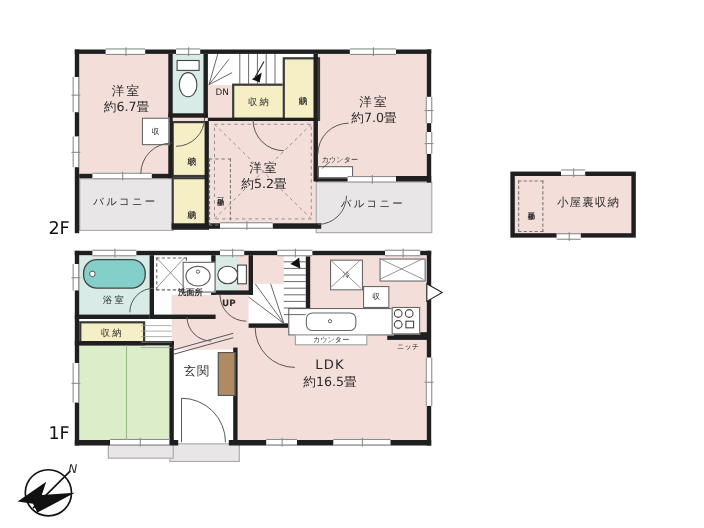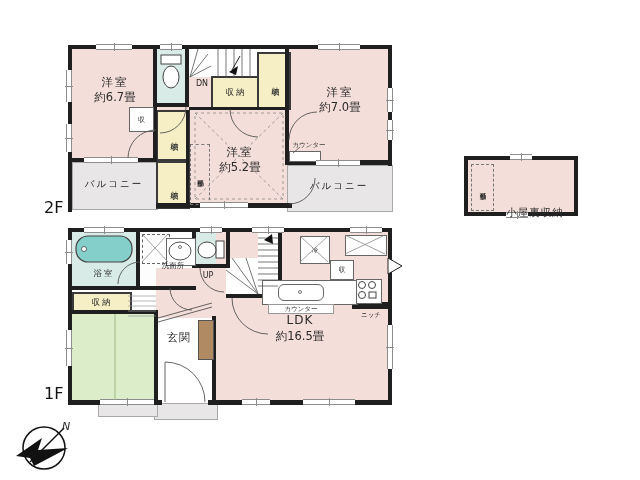--- a/index.html
+++ b/index.html
@@ -106,21 +106,21 @@
   </div>
   <div class="lbl" style="left:76px;top:178px;width:76px;font-size:9.5px;letter-spacing:2px;">バルコニー</div>
   <div class="lbl" style="left:292px;top:180px;width:94px;font-size:9.5px;letter-spacing:2px;">バルコニー</div>
   <div class="lbl sm" style="left:192px;top:79px;width:20px;font-size:8px;">DN</div>
   <div class="lbl tiny" style="left:288px;top:141px;width:42px;">カウンター</div>
 
   <div class="room" style="left:464px;top:156px;width:114px;height:60px;background:var(--room);border:4px solid var(--wall);box-sizing:border-box;z-index:2;"></div>
   <div class="dashedbox" style="left:471px;top:164px;width:21px;height:45px;">
       <span class="vtext tiny">可動梯子</span>
     </div>
-  <div class="lbl" style="left:494px;top:178px;width:82px;font-size:10.5px;letter-spacing:1px;margin-top:28px;">小屋裏収納</div>
+  <div class="lbl" style="left:494px;top:178px;width:82px;font-size:10.5px;letter-spacing:1px;">小屋裏収納</div>
   <div class="win-h" style="left:510px;top:154px;width:22px;"></div>
   <div class="win-h" style="left:506px;top:212px;width:22px;"></div>
 
   <div class="lbl floorlbl" style="left:44px;top:384px;">1F</div>
 
   <div class="room" style="left:72px;top:232px;width:64px;height:58px;background:var(--bath);"></div>
   <div class="room" style="left:140px;top:232px;width:52px;height:58px;background:#fdfdfd;"></div>
   <div class="room" style="left:196px;top:232px;width:30px;height:36px;background:var(--bath);"></div>
   <div class="room" style="left:156px;top:268px;width:126px;height:50px;background:var(--room);"></div>
   <div class="room" style="left:128px;top:292px;width:28px;height:26px;background:#fff;"></div>
@@ -172,24 +172,24 @@
   <div class="win-h" style="left:252px;top:227px;width:32px;"></div>
   <div class="win-h" style="left:350px;top:227px;width:32px;"></div>
   <div class="win-v" style="left:66px;top:240px;height:24px;"></div>
   <div class="win-v" style="left:66px;top:330px;height:36px;"></div>
   <div class="win-v" style="left:387px;top:325px;height:44px;"></div>
   <div class="win-h" style="left:100px;top:399px;width:54px;"></div>
   <div class="win-h" style="left:242px;top:399px;width:28px;"></div>
   <div class="win-h" style="left:303px;top:399px;width:52px;"></div>
 
   <div class="lbl" style="left:82px;top:268px;width:44px;font-size:8.5px;letter-spacing:2px;">浴室</div>
-  <div class="lbl" style="left:152px;top:261px;width:42px;font-size:7.5px;">洗面所</div>
-  <div class="lbl" style="left:198px;top:271px;width:20px;font-size:8px;">UP</div>
+  <div class="lbl" style="left:152px;top:261px;width:42px;font-size:7.5px;font-weight:bold;">洗面所</div>
+  <div class="lbl" style="left:198px;top:271px;width:20px;font-size:8px;font-weight:bold;">UP</div>
   <div class="lbl" style="left:160px;top:331px;width:38px;font-size:11px;letter-spacing:1px;">玄関</div>
-  <div class="lbl centered" style="left:255px;top:313px;width:90px;">
+  <div class="lbl centered" style="left:255px;top:324px;width:90px;">
     <span class="name" style="letter-spacing:1px;font-size:12px;">LDK</span>
     <span class="size">約16.5畳</span>
   </div>
   <div class="lbl tiny" style="left:268px;top:304px;width:64px;background:#fff;border:1px solid #999;z-index:4;">カウンター</div>
   <div class="lbl tiny" style="left:352px;top:311px;width:38px;">ニッチ</div>
 
   <svg id="decor" width="640" height="480" viewBox="0 0 640 480">
 
     <g stroke="#555" stroke-width="0.8" fill="none">
       <line x1="218" y1="49" x2="218" y2="77"></line>

